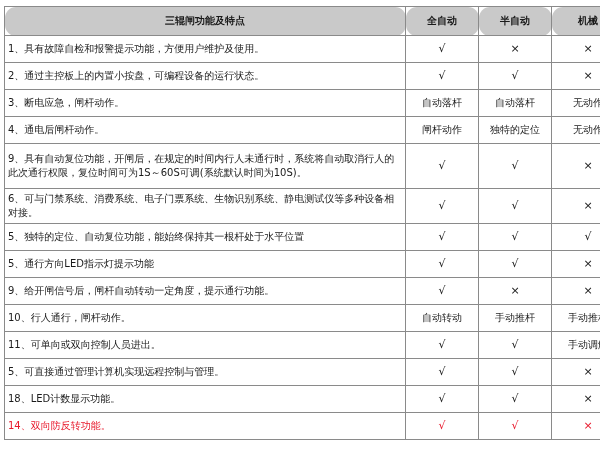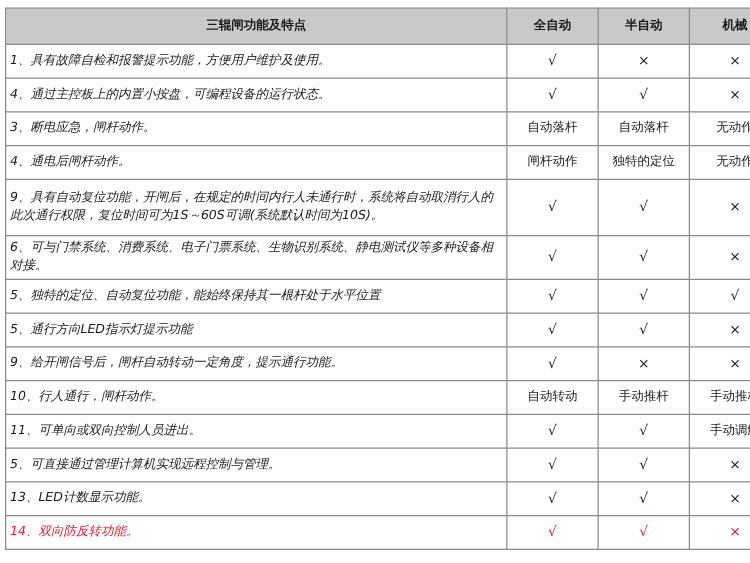--- a/index.html
+++ b/index.html
@@ -33,28 +33,28 @@
     padding: 2px 3px;
     vertical-align: middle;
     line-height: 1.45;
   }
   thead th {
     background: #c9c9c9;
     text-align: center;
     font-weight: bold;
     height: 24px;
     font-size: 10.5px;
+    border-radius: 11px;
   }
   th.col-feature { width: 394px; }
   th.col-mode    { width: 66px; }
   td.feature-cell {
     text-align: left;
     padding-left: 5px;
     padding-right: 5px;
-    font-style: italic;
   }
   td.mode-cell {
     text-align: center;
     font-size: 10px;
   }
   td.mode-cell.mark-check {
     font-size: 11px;
   }
   td.mode-cell.mark-cross {
     font-size: 11px;
@@ -79,21 +79,21 @@
       </tr>
     </thead>
     <tbody id="table-body">
         <tr class="row-h1">
           <td class="feature-cell">1、具有故障自检和报警提示功能，方便用户维护及使用。</td>
           <td class="mode-cell mark-check">√</td>
           <td class="mode-cell mark-cross">×</td>
           <td class="mode-cell mark-cross">×</td>
         </tr>
         <tr class="row-h1">
-          <td class="feature-cell">4、通过主控板上的内置小按盘，可编程设备的运行状态。</td>
+          <td class="feature-cell">2、通过主控板上的内置小按盘，可编程设备的运行状态。</td>
           <td class="mode-cell mark-check">√</td>
           <td class="mode-cell mark-check">√</td>
           <td class="mode-cell mark-cross">×</td>
         </tr>
         <tr class="row-h1">
           <td class="feature-cell">3、断电应急，闸杆动作。</td>
           <td class="mode-cell">自动落杆</td>
           <td class="mode-cell">自动落杆</td>
           <td class="mode-cell">无动作</td>
         </tr>
@@ -145,21 +145,21 @@
           <td class="mode-cell mark-check">√</td>
           <td class="mode-cell">手动调解</td>
         </tr>
         <tr class="row-h1">
           <td class="feature-cell">5、可直接通过管理计算机实现远程控制与管理。</td>
           <td class="mode-cell mark-check">√</td>
           <td class="mode-cell mark-check">√</td>
           <td class="mode-cell mark-cross">×</td>
         </tr>
         <tr class="row-h1">
-          <td class="feature-cell">13、LED计数显示功能。</td>
+          <td class="feature-cell">18、LED计数显示功能。</td>
           <td class="mode-cell mark-check">√</td>
           <td class="mode-cell mark-check">√</td>
           <td class="mode-cell mark-cross">×</td>
         </tr>
         <tr class="row-h1 highlight">
           <td class="feature-cell">14、双向防反转功能。</td>
           <td class="mode-cell mark-check">√</td>
           <td class="mode-cell mark-check">√</td>
           <td class="mode-cell mark-cross">×</td>
         </tr>

